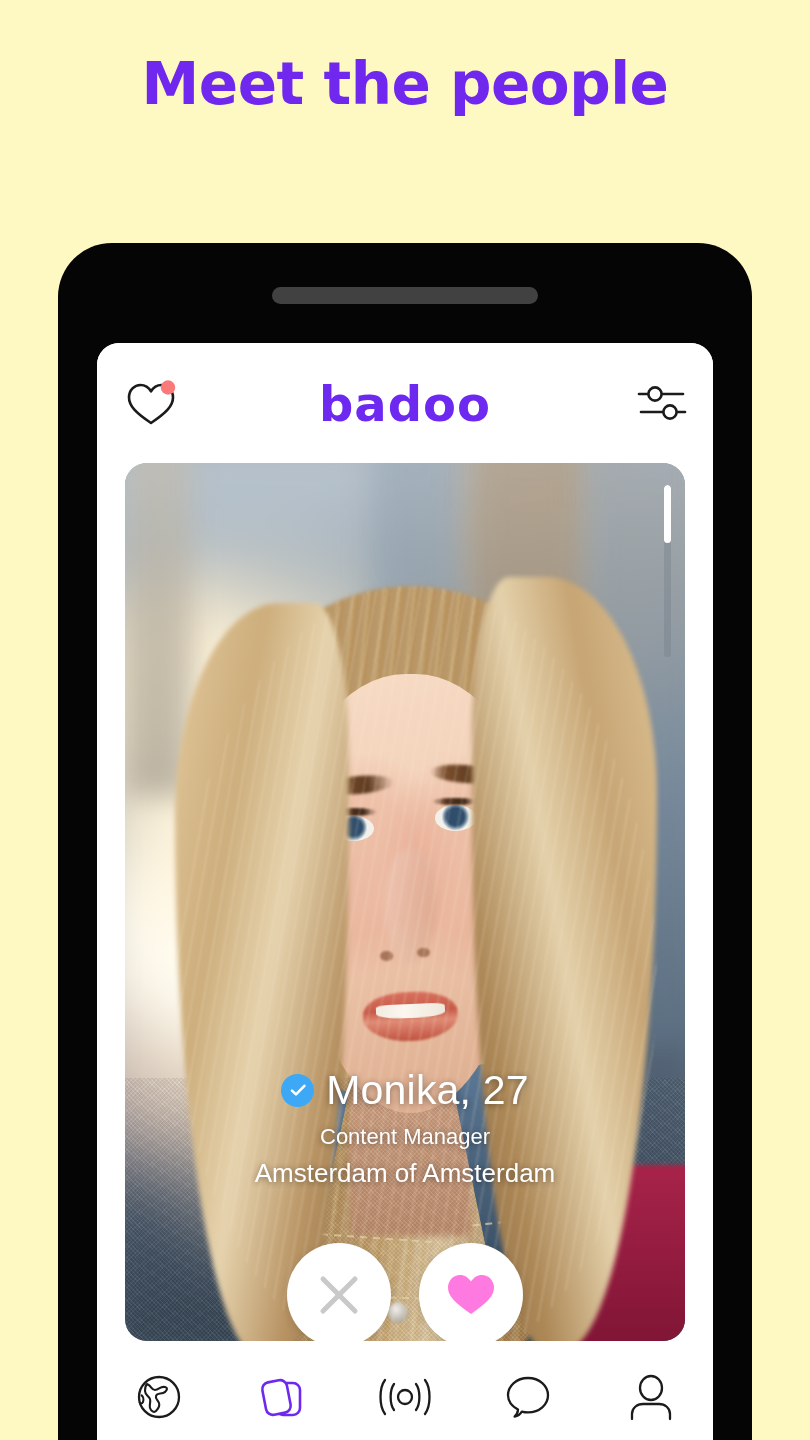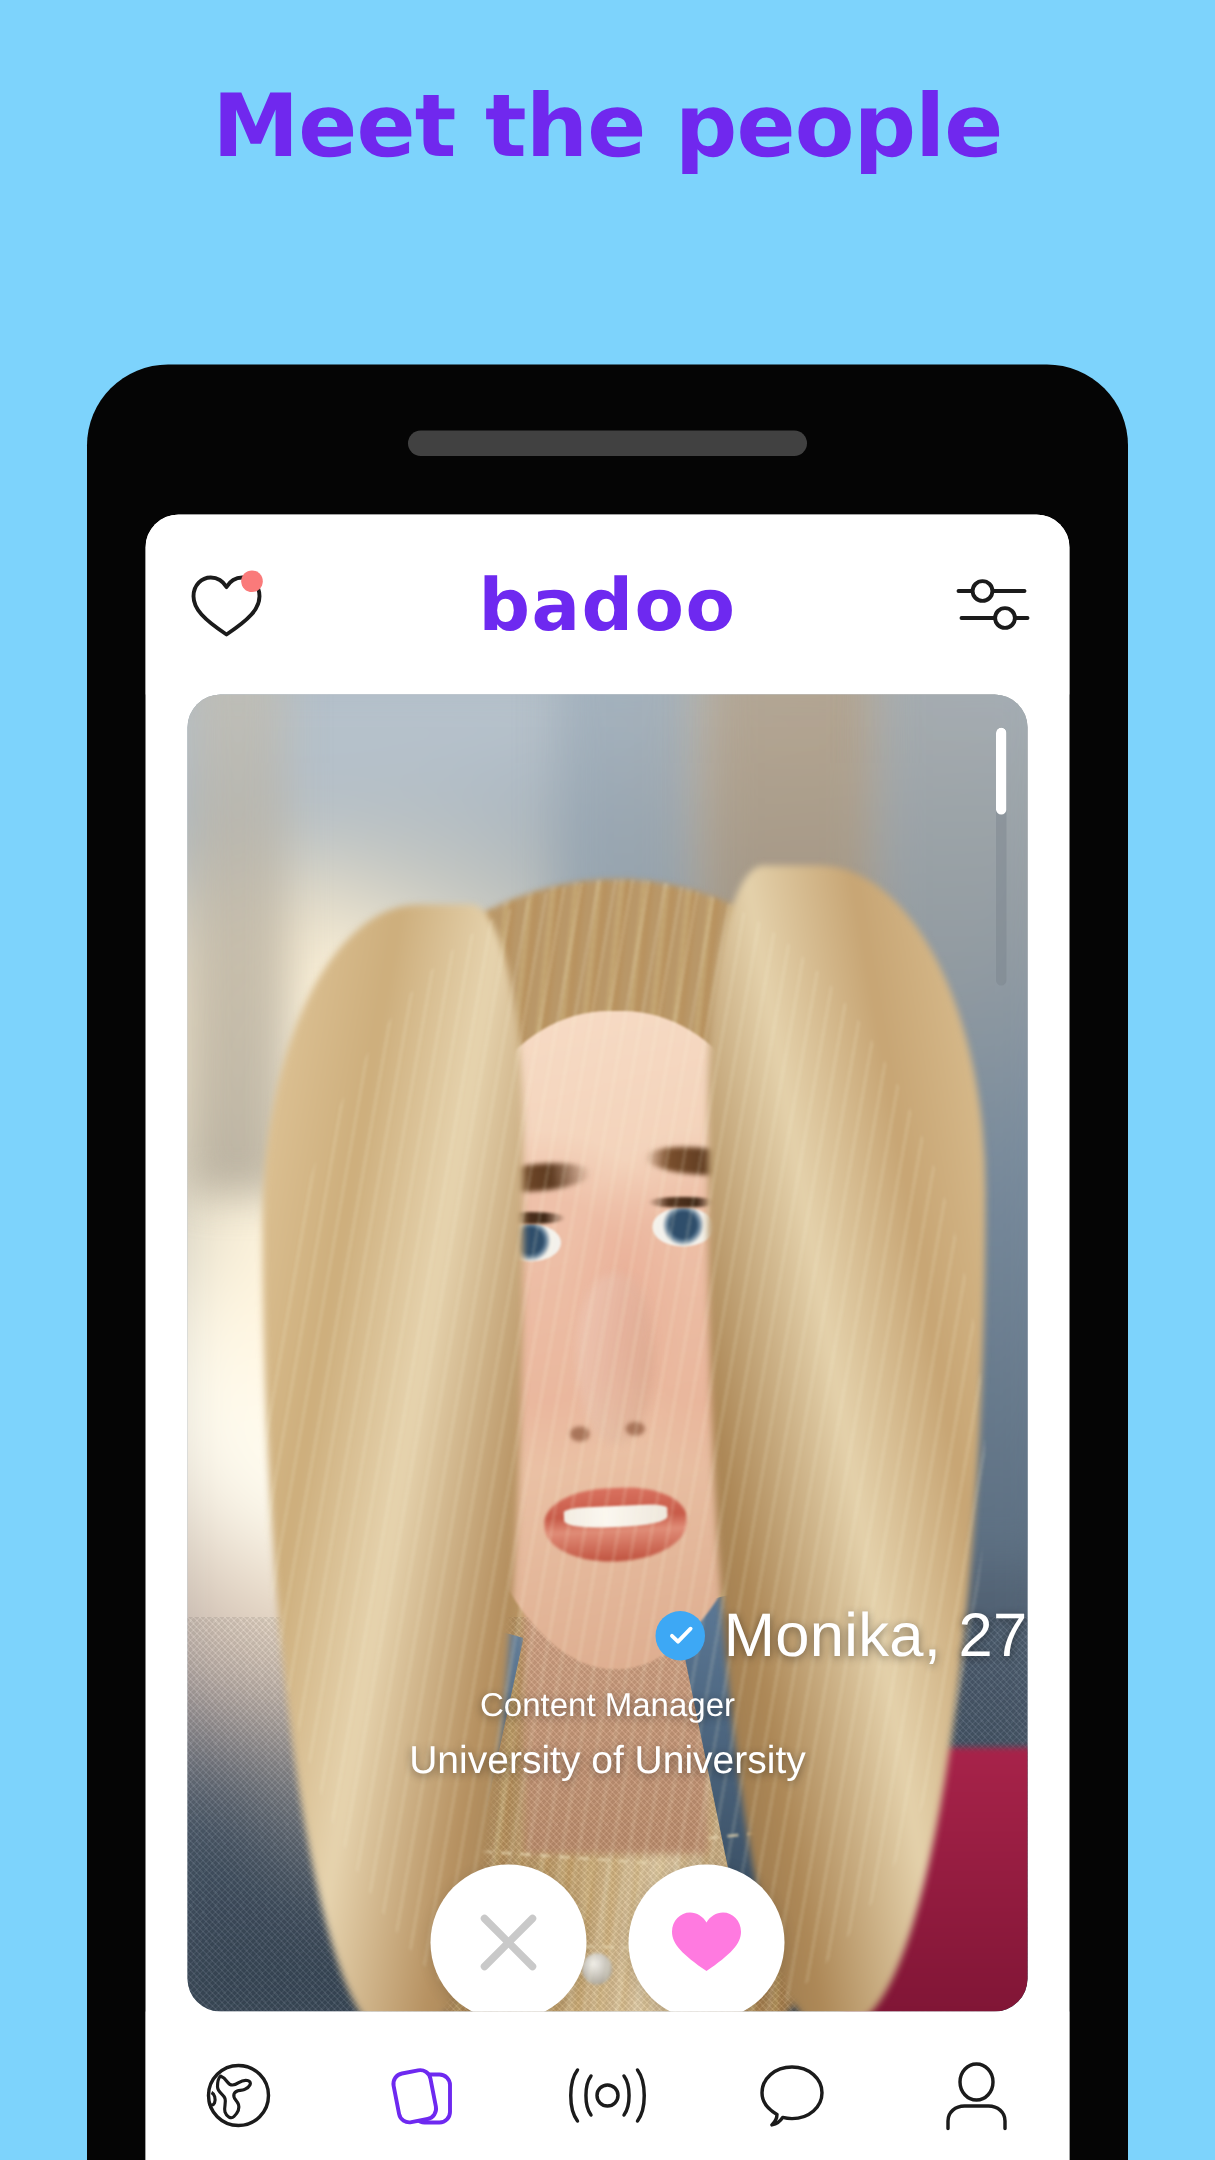--- a/index.html
+++ b/index.html
@@ -2,21 +2,21 @@
 <html><head>
 <meta charset="utf-8">
 <style>
   * { margin:0; padding:0; box-sizing:border-box; }
   html, body {
     width:810px; height:1440px;
     background:#ffffff;
     font-family:"Liberation Sans", sans-serif;
     overflow:hidden;
   }
-  #stage { position:relative; width:810px; height:1440px; background:#7dd3fc; }
+  #stage { position:relative; width:810px; height:1440px; background:#fef9c3; }
 
   
   .headline {
     position:absolute; left:0; top:48px; width:810px;
     text-align:center;
     color:#7028EE;
     font-family:"DejaVu Sans", sans-serif;
     font-weight:bold;
     font-size:58px;
     line-height:72px;
@@ -262,21 +262,21 @@
   }
 
   
   .info {
     position:absolute; left:0; right:0; bottom:150px;
     text-align:center;
     color:#fff;
     text-shadow:0 1px 6px rgba(0,0,0,0.45);
   }
   .name-row {
-    display:flex; align-items:center; justify-content:flex-end; gap:12px;
+    display:flex; align-items:center; justify-content:center; gap:12px;
   }
   .verified {
     width:33px; height:33px; border-radius:50%;
     background:#3DA8F5;
     display:flex; align-items:center; justify-content:center;
     flex:0 0 auto;
   }
   .verified svg { display:block; }
   .name {
     font-size:41px; line-height:46px; font-weight:400;
@@ -390,21 +390,21 @@
         <div class="info">
           <div class="name-row">
             <span class="verified">
               <svg width="20" height="20" viewBox="0 0 20 20">
                 <path d="M4 10.6 L8 14.4 L16.4 5.8" fill="none" stroke="#ffffff" stroke-width="2.6" stroke-linecap="round" stroke-linejoin="round"></path>
               </svg>
             </span>
             <span class="name">Monika, 27</span>
           </div>
           <div class="occupation">Content Manager</div>
-          <div class="education">University of University</div>
+          <div class="education">Amsterdam of Amsterdam</div>
         </div>
 
         <div class="actions">
           <div class="act-btn">
             <svg width="46" height="46" viewBox="0 0 46 46">
               <line x1="7" y1="7" x2="39" y2="39" stroke="#C9C9C9" stroke-width="5" stroke-linecap="round"></line>
               <line x1="39" y1="7" x2="7" y2="39" stroke="#C9C9C9" stroke-width="5" stroke-linecap="round"></line>
             </svg>
           </div>
           <div class="act-btn">

